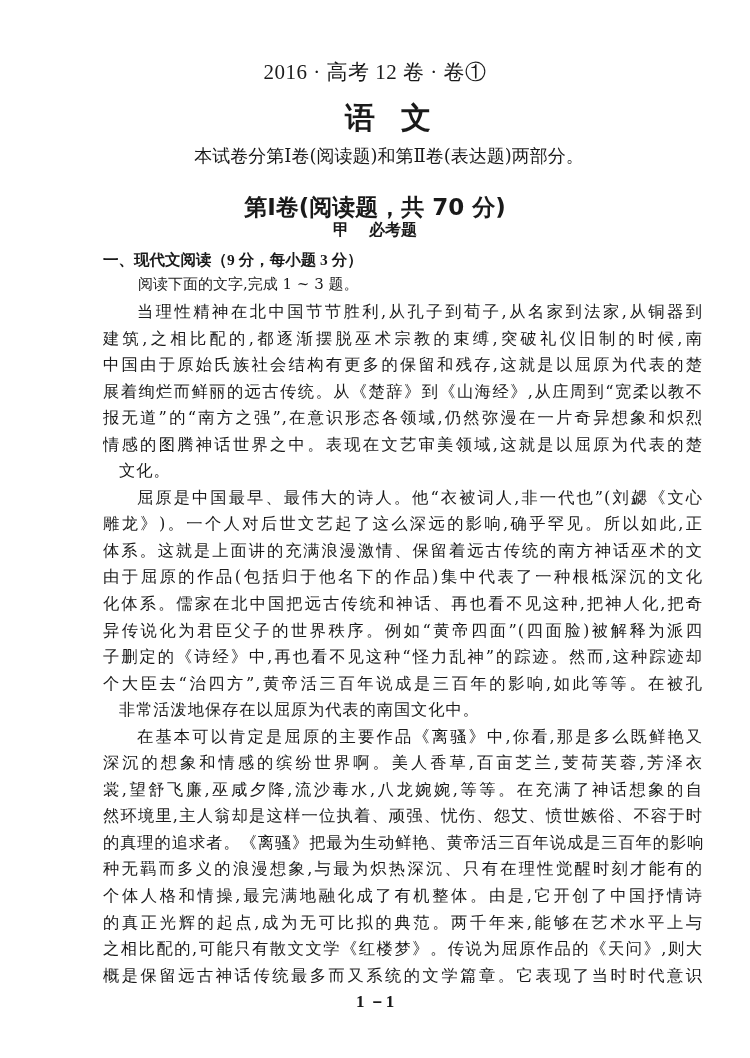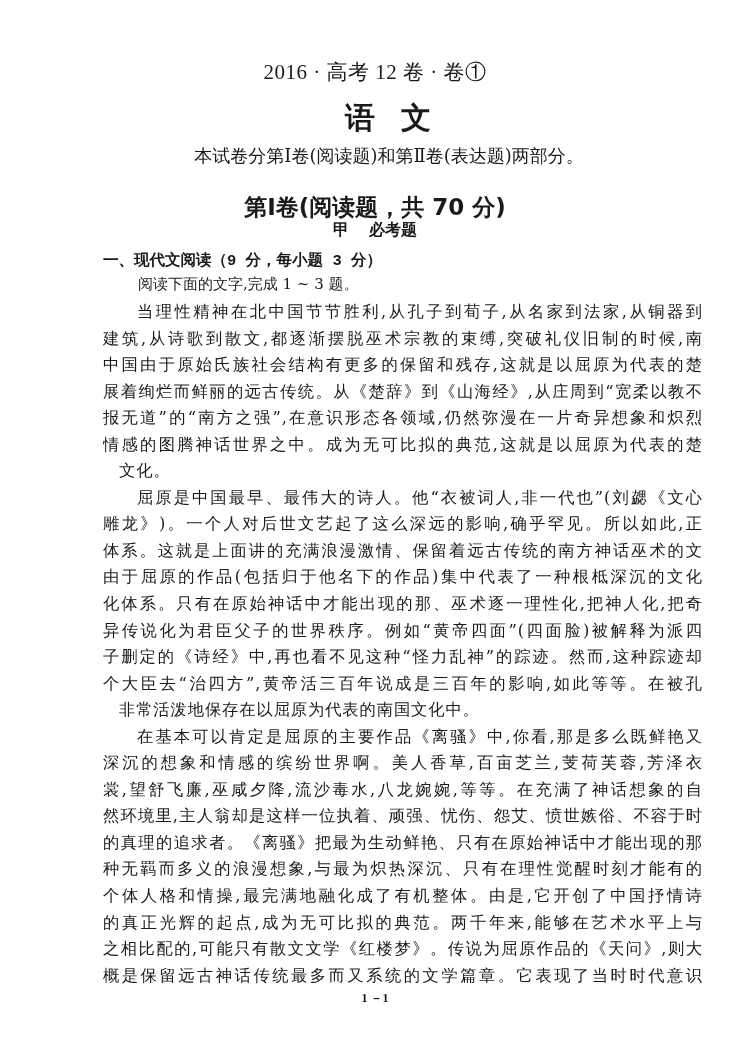--- a/index.html
+++ b/index.html
@@ -9,71 +9,71 @@
     font-family: "DejaVu Serif", "Liberation Serif", serif;
   }
   .page { position: absolute; left: 0; top: 0; width: 680px; height: 1058px; }
   .center { position: absolute; left: 0; width: 750px; text-align: center; white-space: nowrap; }
   .exam-title { top: 58px; font-size: 21px; font-family: "Liberation Serif", "DejaVu Serif", serif; letter-spacing: 0.5px; }
   .subject { top: 98px; font-size: 30px; font-weight: bold; font-family: "DejaVu Sans", sans-serif; letter-spacing: 26px; padding-left: 26px; }
   .intro { top: 144px; font-size: 18px; font-family: "DejaVu Serif", serif; padding-left: 14px; }
   .part-title { top: 180px; font-size: 23px; font-weight: bold; font-family: "DejaVu Sans", sans-serif; margin-top: 12px; }
   .section-title { top: 220px; font-size: 16px; font-weight: bold; font-family: Liberation Mono, monospace; word-spacing: 14px; }
   .section-title span + span { margin-left: 20px; }
-  .q-heading { position: absolute; left: 103px; top: 250px; font-size: 15.5px; font-weight: bold; font-family: Liberation Mono, monospace; white-space: nowrap; }
+  .q-heading { position: absolute; left: 103px; top: 250px; font-size: 15.5px; font-weight: bold; font-family: Liberation Serif, serif; white-space: nowrap; }
   .instruction { position: absolute; left: 138px; top: 275px; font-size: 15px; font-family: "DejaVu Serif", serif; white-space: nowrap; }
   .body-text {
     position: absolute; left: 103px; top: 299px; width: 600px;
     font-size: 16.3px; line-height: 26.55px;
     font-family: "DejaVu Serif", serif;
     text-align: justify; text-justify: inter-character;
     letter-spacing: 0.9px;
   }
   .body-text .line { display: block; height: 26.55px; white-space: nowrap; overflow: hidden; text-align-last: justify; }
   .body-text .line.last { text-align-last: left; margin-left: 16px; }
   .body-text .line.indent { padding-left: 34px; }
-  .page-number { top: 990px; font-size: 12px; font-weight: bold; font-family: "Liberation Serif", serif; }
+  .page-number { top: 990px; font-size: 17px; font-weight: bold; font-family: "Liberation Serif", serif; }
 </style>
 </head>
 <body>
 
 <div class="page">
   <div class="center exam-title">2016 · 高考 12 卷 · 卷①</div>
   <div class="center subject">语文</div>
   <div class="center intro">本试卷分第Ⅰ卷(阅读题)和第Ⅱ卷(表达题)两部分。</div>
   <div class="center part-title">第Ⅰ卷(阅读题，共 70 分)</div>
   <div class="center section-title">
     <span>甲</span><span>必考题</span>
   </div>
 
   <div class="q-heading">一、现代文阅读（9 分，每小题 3 分）</div>
   <div class="instruction">阅读下面的文字,完成 1 ~ 3 题。</div>
 
   <div class="body-text" id="passage">
       <span class="line indent">当理性精神在北中国节节胜利,从孔子到荀子,从名家到法家,从铜器到</span>
-      <span class="line">建筑,从诗歌到散文,都逐渐摆脱巫术宗教的束缚,突破礼仪旧制的时候,南</span>
+      <span class="line">建筑,之相比配的,都逐渐摆脱巫术宗教的束缚,突破礼仪旧制的时候,南</span>
       <span class="line">中国由于原始氏族社会结构有更多的保留和残存,这就是以屈原为代表的楚</span>
       <span class="line">展着绚烂而鲜丽的远古传统。从《楚辞》到《山海经》,从庄周到“宽柔以教不</span>
       <span class="line">报无道”的“南方之强”,在意识形态各领域,仍然弥漫在一片奇异想象和炽烈</span>
-      <span class="line">情感的图腾神话世界之中。成为无可比拟的典范,这就是以屈原为代表的楚</span>
+      <span class="line">情感的图腾神话世界之中。表现在文艺审美领域,这就是以屈原为代表的楚</span>
       <span class="line last">文化。</span>
       <span class="line indent">屈原是中国最早、最伟大的诗人。他“衣被词人,非一代也”(刘勰《文心</span>
       <span class="line">雕龙》)。一个人对后世文艺起了这么深远的影响,确乎罕见。所以如此,正</span>
       <span class="line">体系。这就是上面讲的充满浪漫激情、保留着远古传统的南方神话巫术的文</span>
       <span class="line">由于屈原的作品(包括归于他名下的作品)集中代表了一种根柢深沉的文化</span>
-      <span class="line">化体系。只有在原始神话中才能出现的那、巫术逐一理性化,把神人化,把奇</span>
+      <span class="line">化体系。儒家在北中国把远古传统和神话、再也看不见这种,把神人化,把奇</span>
       <span class="line">异传说化为君臣父子的世界秩序。例如“黄帝四面”(四面脸)被解释为派四</span>
       <span class="line">子删定的《诗经》中,再也看不见这种“怪力乱神”的踪迹。然而,这种踪迹却</span>
       <span class="line">个大臣去“治四方”,黄帝活三百年说成是三百年的影响,如此等等。在被孔</span>
       <span class="line last">非常活泼地保存在以屈原为代表的南国文化中。</span>
       <span class="line indent">在基本可以肯定是屈原的主要作品《离骚》中,你看,那是多么既鲜艳又</span>
       <span class="line">深沉的想象和情感的缤纷世界啊。美人香草,百亩芝兰,芰荷芙蓉,芳泽衣</span>
       <span class="line">裳,望舒飞廉,巫咸夕降,流沙毒水,八龙婉婉,等等。在充满了神话想象的自</span>
       <span class="line">然环境里,主人翁却是这样一位执着、顽强、忧伤、怨艾、愤世嫉俗、不容于时</span>
-      <span class="line">的真理的追求者。《离骚》把最为生动鲜艳、只有在原始神话中才能出现的那</span>
+      <span class="line">的真理的追求者。《离骚》把最为生动鲜艳、黄帝活三百年说成是三百年的影响</span>
       <span class="line">种无羁而多义的浪漫想象,与最为炽热深沉、只有在理性觉醒时刻才能有的</span>
       <span class="line">个体人格和情操,最完满地融化成了有机整体。由是,它开创了中国抒情诗</span>
       <span class="line">的真正光辉的起点,成为无可比拟的典范。两千年来,能够在艺术水平上与</span>
       <span class="line">之相比配的,可能只有散文文学《红楼梦》。传说为屈原作品的《天问》,则大</span>
       <span class="line">概是保留远古神话传统最多而又系统的文学篇章。它表现了当时时代意识</span>
     </div>
 
   <div class="center page-number">1 －1</div>
 </div>
 

